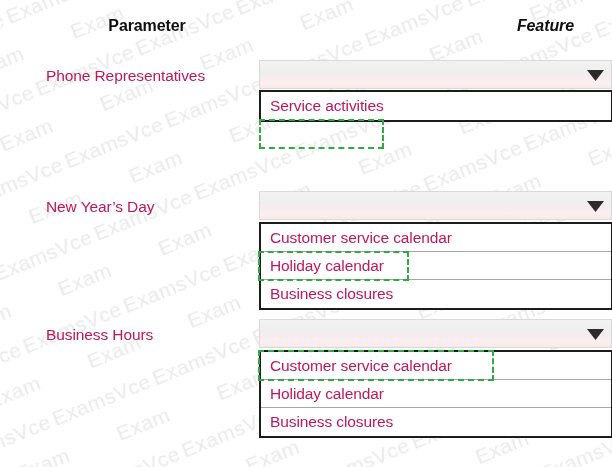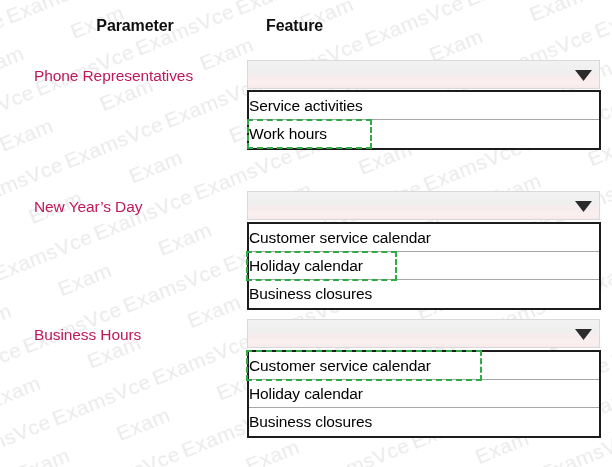--- a/index.html
+++ b/index.html
@@ -23,36 +23,36 @@
     height: 467px;
     z-index: 0;
     pointer-events: none;
     overflow: hidden;
   }
   #watermark-layer svg { display: block; }
 
   
   #content {
     position: absolute;
-    left: 4px; top: 0;
+    left: 16px; top: 0;
     width: 564px;
     height: 467px;
     z-index: 2;
   }
 
   .hdr {
     position: absolute;
     font-size: 16px;
     font-weight: bold;
     color: #100f10;
     letter-spacing: -0.1px;
     white-space: nowrap;
   }
   #hdr-parameter { left: 0; top: 17px; width: 262px; text-align: center; }
-  #hdr-feature   { left: 262px; top: 17px; width: 296px; text-align: left; }
+  #hdr-feature   { left: 262px; top: 17px; width: 296px; text-align: right; font-style: italic; }
 
   .row { position: absolute; left: 0; width: 612px; }
   #row-0 { top: 60px; }
   #row-1 { top: 191px; }
   #row-2 { top: 319px; }
 
   .param-label {
     position: absolute;
     left: 30px;
     top: 7px;
@@ -100,22 +100,23 @@
     background: #ffffff;
   }
   #list-0 { top: 30px; width: 354px; }
   #list-1 { top: 31px; width: 354px; }
   #list-2 { top: 31px; width: 354px; }
 
   .option {
     position: relative;
     height: 28px;
     line-height: 28px;
+    padding-left: 9px;
     font-size: 15.5px;
-    color: #000000;
+    color: #be185d;
     white-space: nowrap;
     letter-spacing: -0.1px;
     border-bottom: 1px solid #a6a6a6;
     box-sizing: border-box;
   }
   .option:last-child { border-bottom: none; }
 
   
   .answer-mark {
     position: absolute;
@@ -151,21 +152,20 @@
     <div class="combo-head">
       <div class="combo-arrow-box">
         <svg width="17" height="11" viewBox="0 0 17 11" xmlns="http://www.w3.org/2000/svg">
           <polygon points="0,0 17,0 8.5,11" fill="#2b2b2b"></polygon>
         </svg>
       </div>
     </div>
 
     <div class="option-list" id="list-0">
       <div class="option">Service activities</div>
-      <div class="option">Work hours</div>
     </div>
 
     <div class="answer-mark" style="left:243px; top:59px; width:125px; height:30px;"></div>
   </div>
 
   <div class="row" id="row-1">
     <div class="param-label">New Year’s Day</div>
 
     <div class="combo-head">
       <div class="combo-arrow-box">

